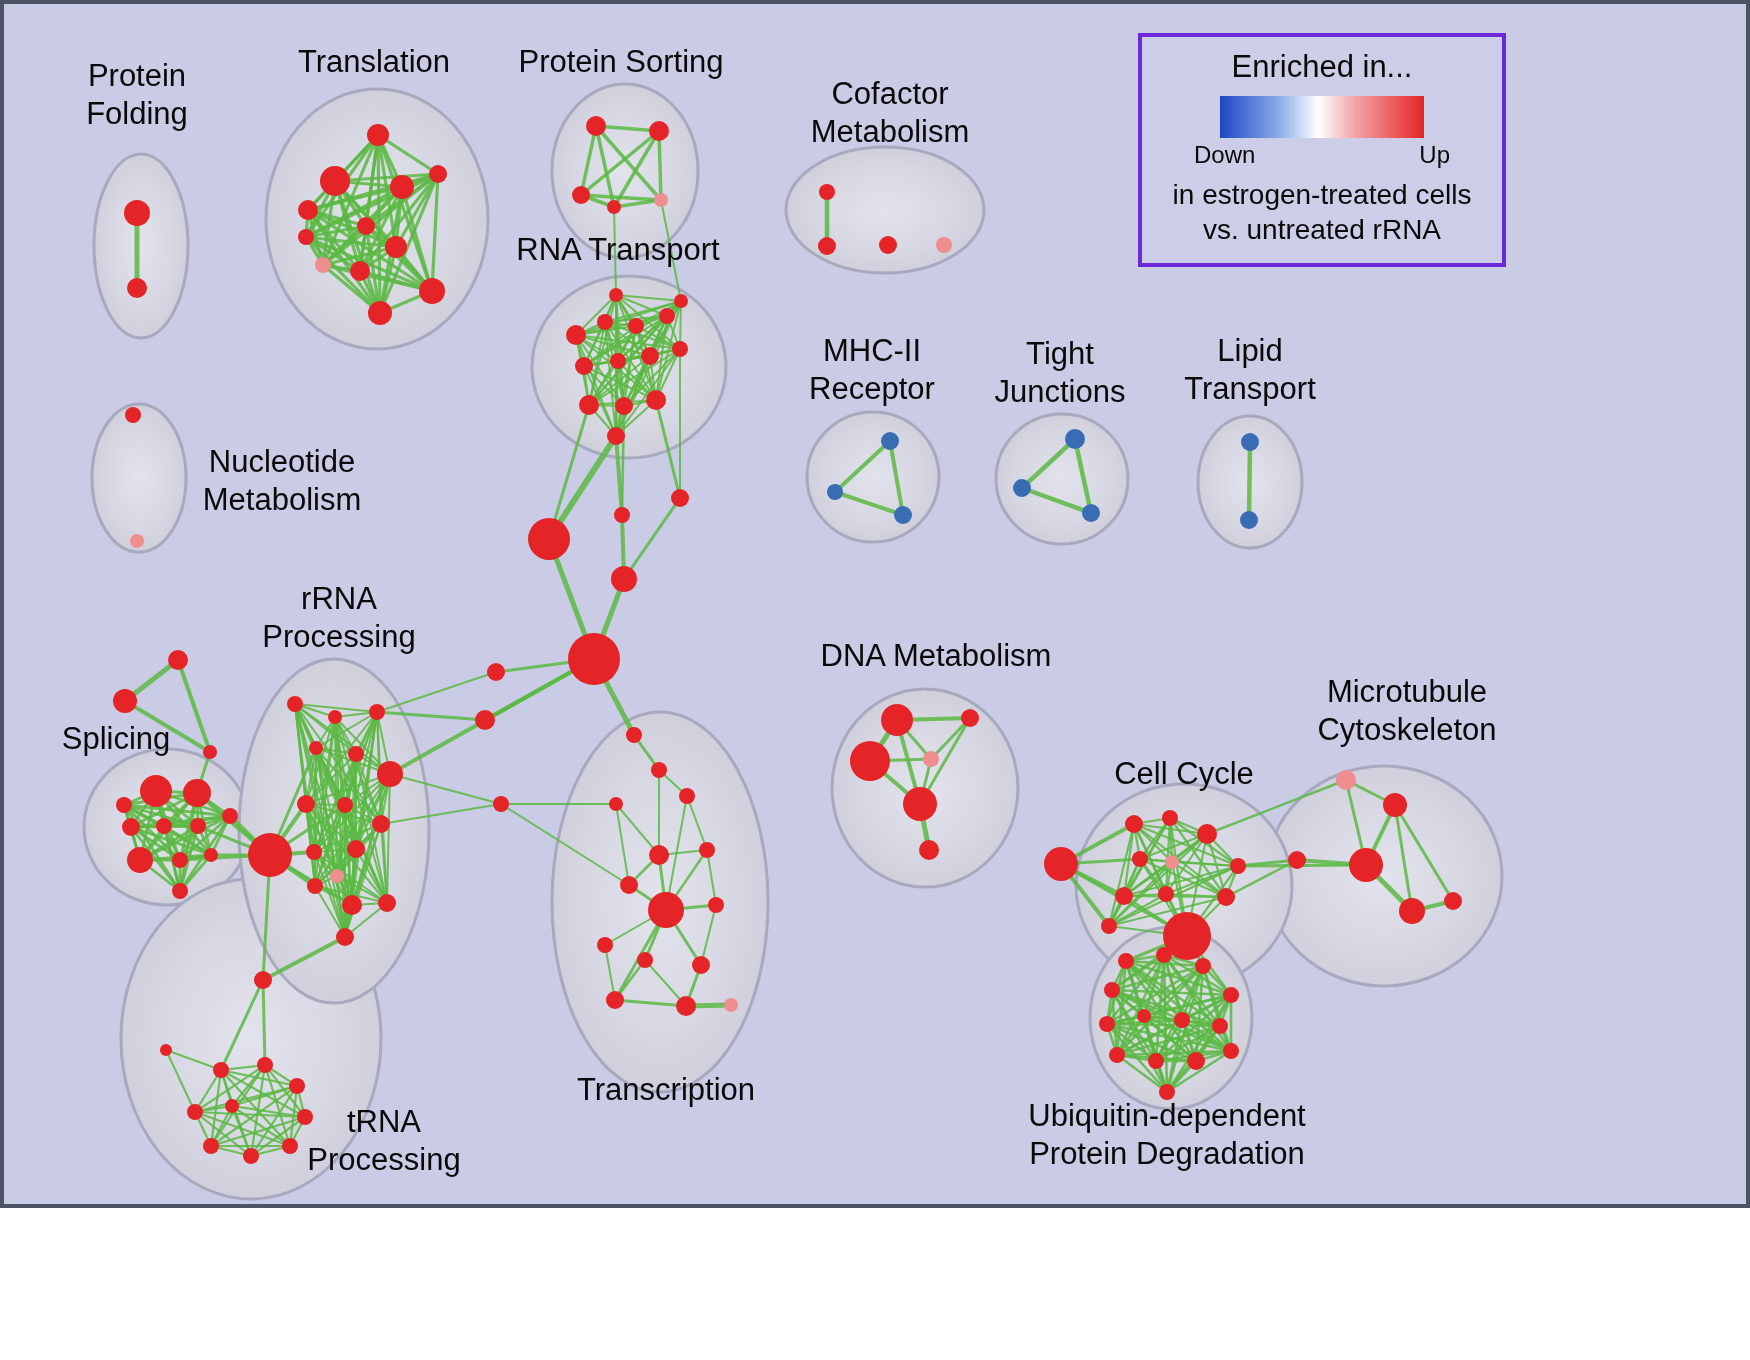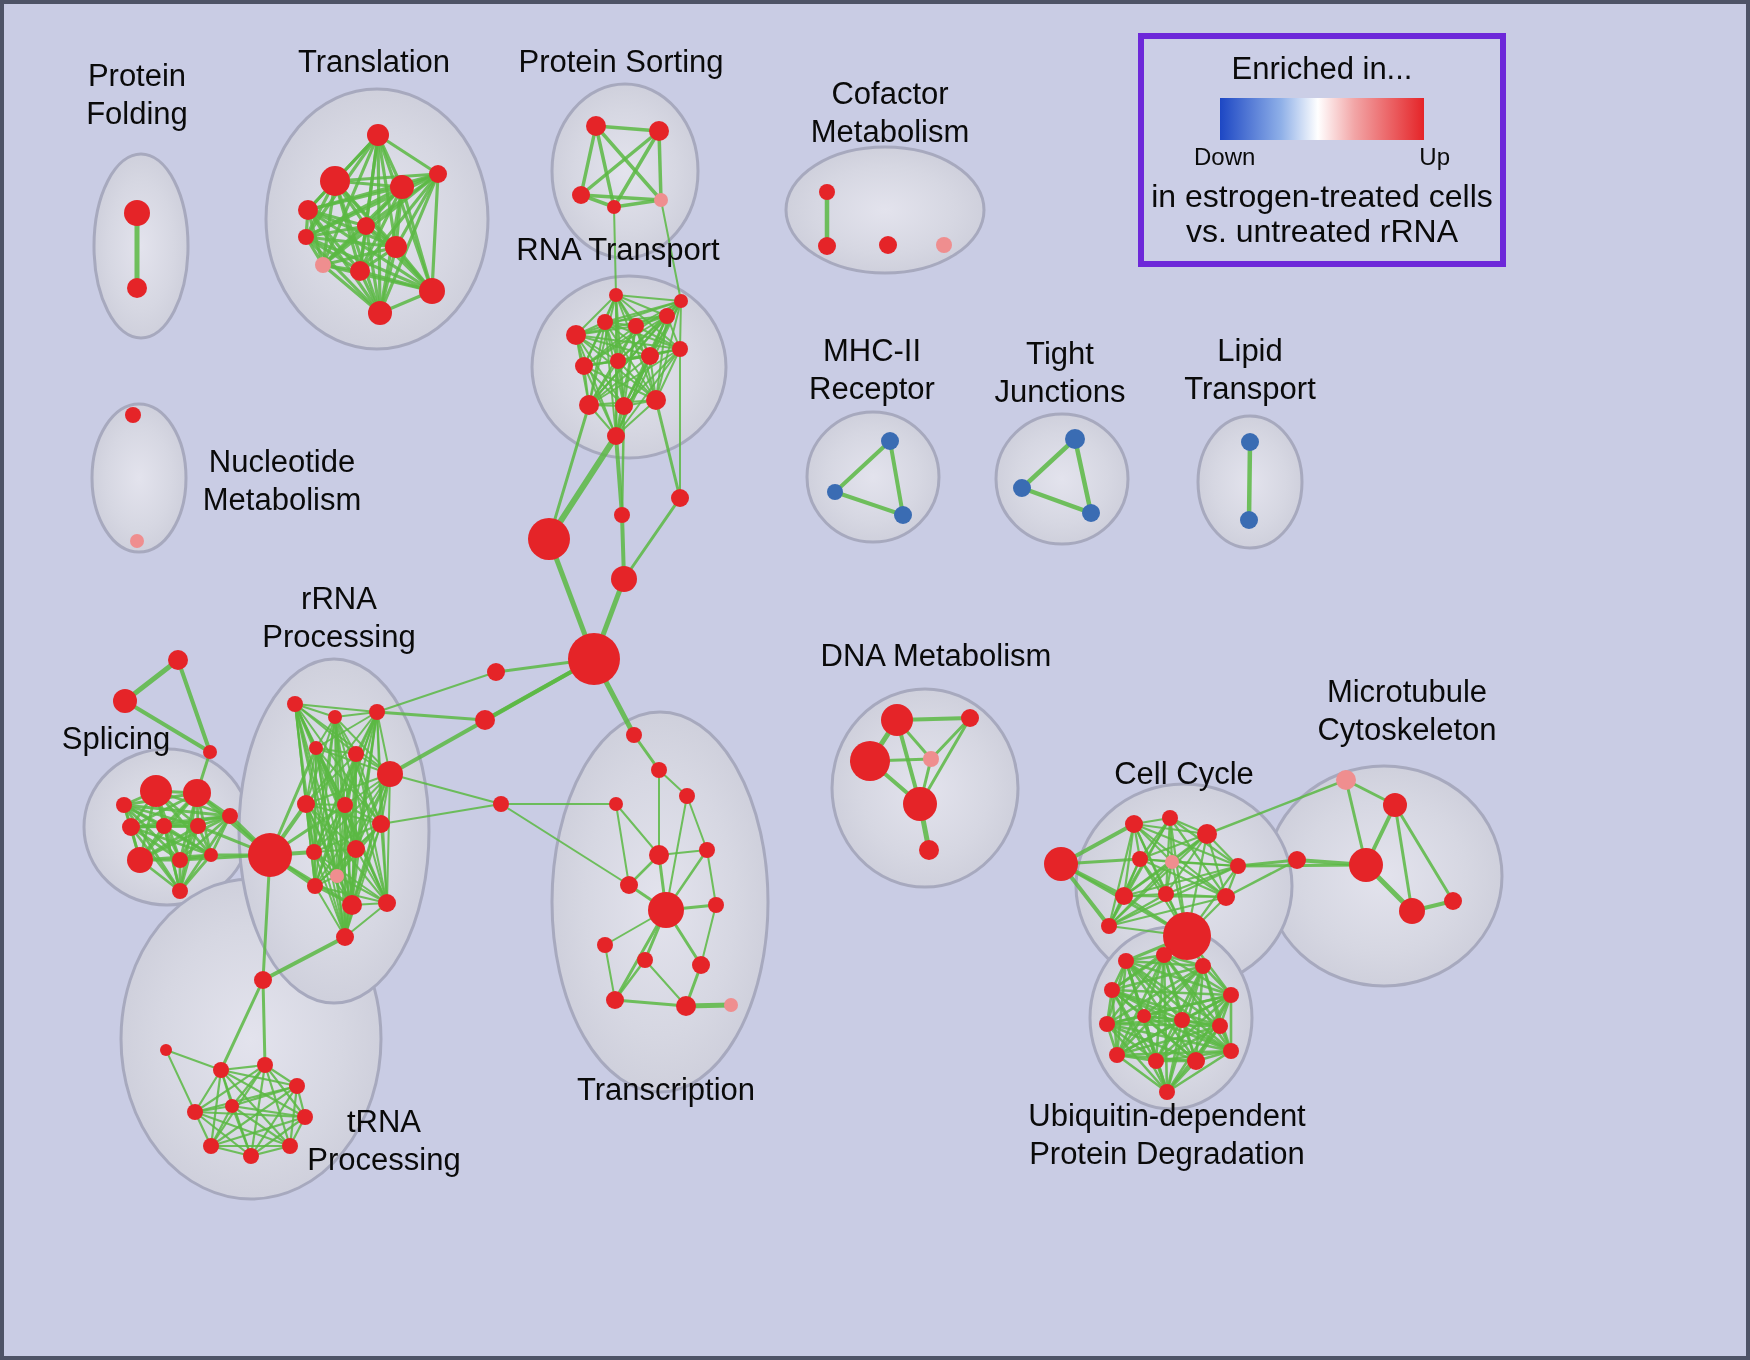--- a/index.html
+++ b/index.html
@@ -1,33 +1,33 @@
 <!DOCTYPE html>
 <html><head>
 <meta charset="utf-8">
 <style>
   html,body{margin:0;padding:0;background:#ffffff;}
   .stage{
-    position:relative;width:1750px;height:1360px;box-sizing:border-box;
+    position:relative;width:1750px;height:1208px;box-sizing:border-box;
     background:#c9cce4;border:4px solid #4e5366;overflow:hidden;
     font-family:"Liberation Sans",sans-serif;
   }
   svg.network{position:absolute;left:0;top:0;width:1742px;height:1352px;}
   .cluster{fill:url(#clusterGrad);stroke:#a7a9be;stroke-width:3;}
   .edge{stroke-opacity:0.85;stroke-linecap:round;}
   .cluster-label{font-family:"Liberation Sans",sans-serif;font-size:31px;fill:#0a0a0a;text-anchor:middle;}
   .legend{
     position:absolute;left:1134px;top:29px;width:368px;height:234px;
-    box-sizing:border-box;border:6px solid #6d28d9;background:#cbcee6;
+    box-sizing:border-box;border:4px solid #6d28d9;background:#cbcee6;
     text-align:center;color:#0a0a0a;
   }
   .legend-title{font-size:31px;margin-top:12px;}
   .legend-bar{width:204px;height:42px;margin:11px auto 0;}
   .legend-ends{display:flex;justify-content:space-between;width:256px;margin:3px auto 0;font-size:24px;}
-  .legend-sub{font-size:32px;line-height:35px;}
+  .legend-sub{font-size:28px;line-height:35px;}
   .legend-sub.first{margin-top:8px;}
 </style>
 </head>
 <body>
 
 <div class="stage" style="background: rgb(201, 204, 228); border-color: rgb(78, 83, 102);">
 
   <svg class="network" viewBox="0 0 1742 1352">
     <defs>
       <radialGradient id="clusterGrad">

